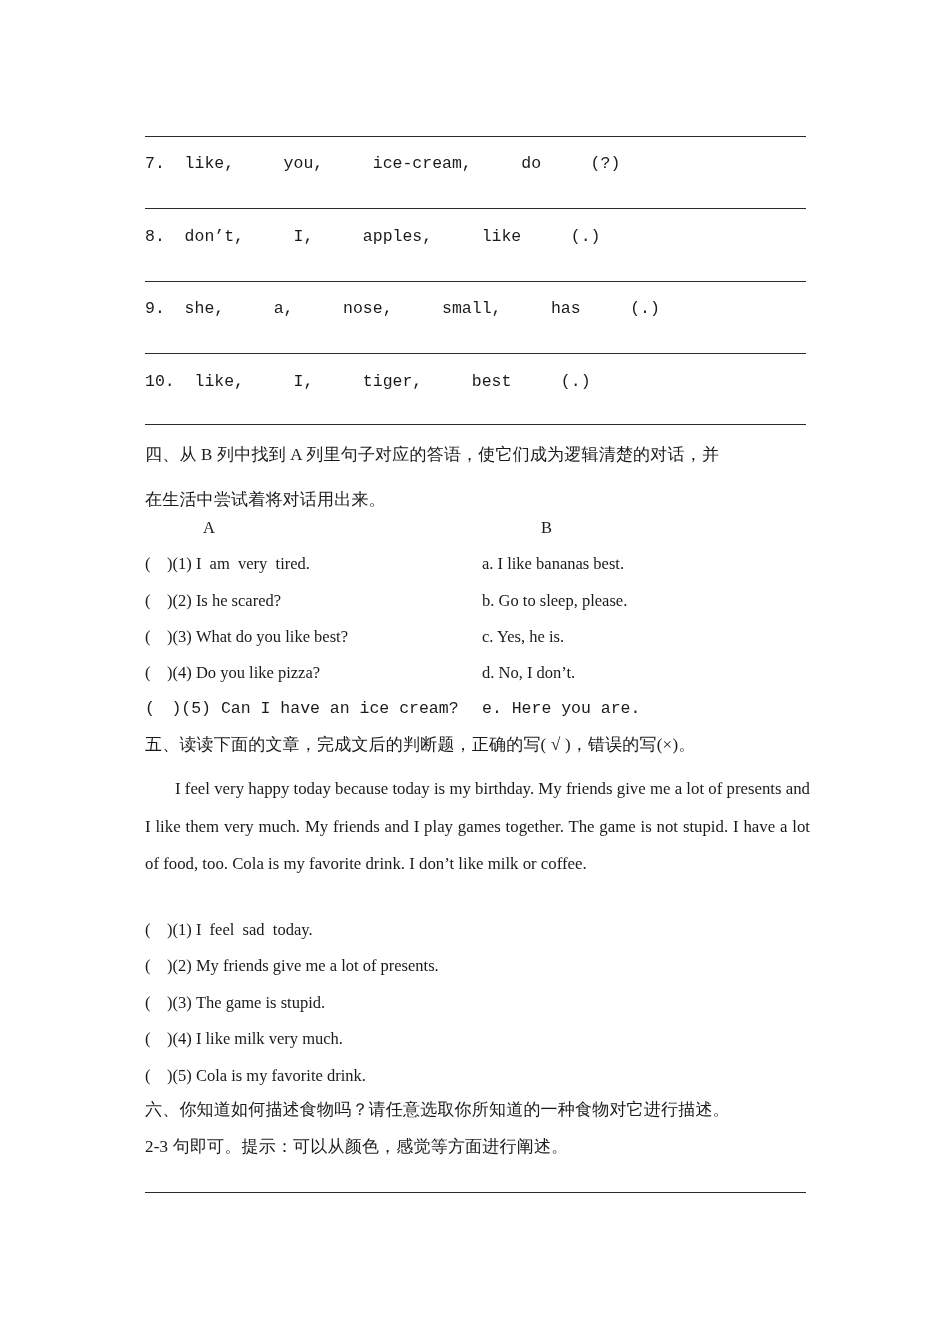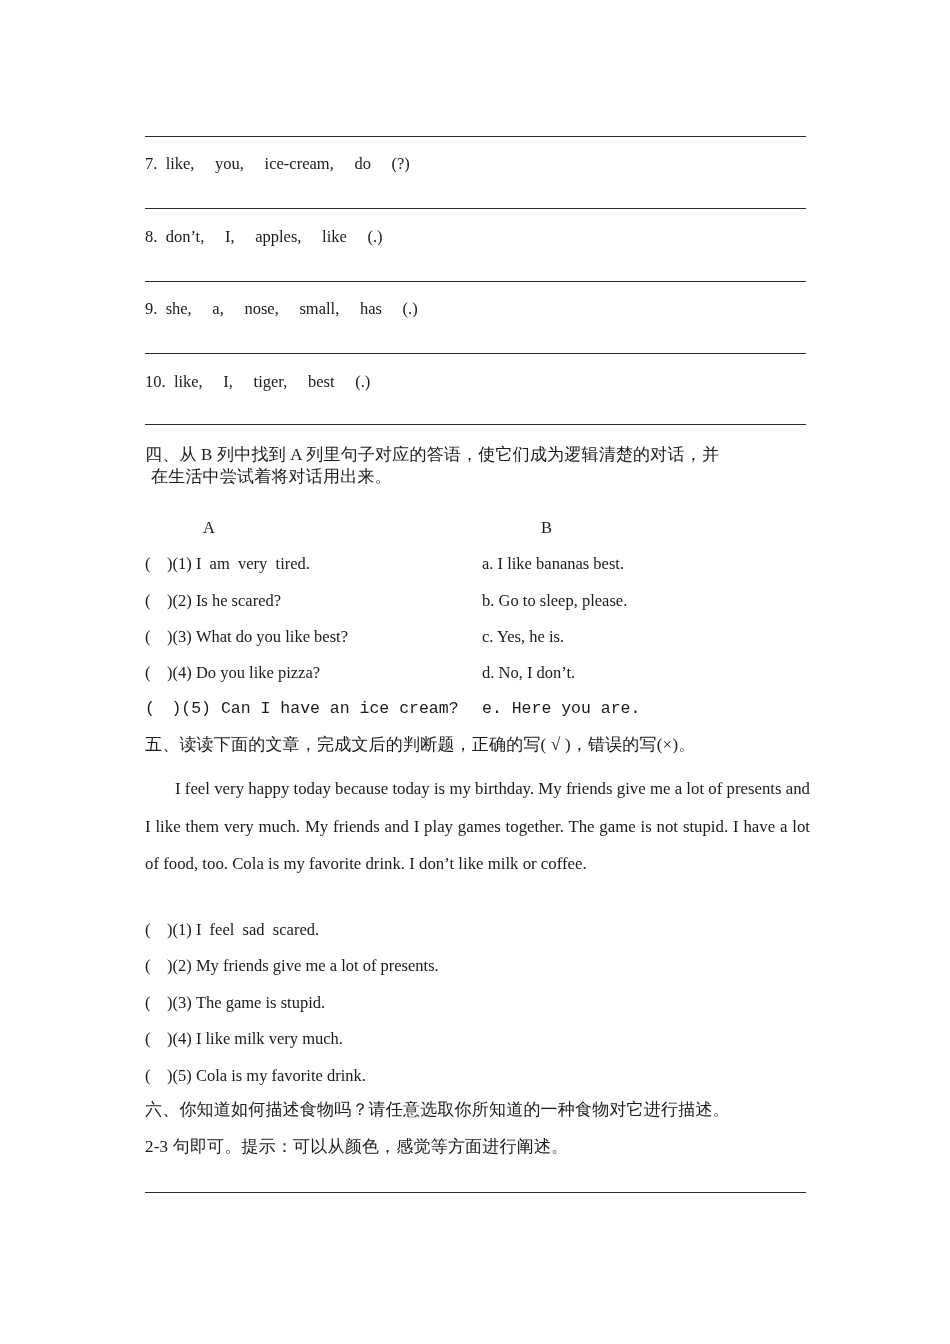--- a/index.html
+++ b/index.html
@@ -48,21 +48,21 @@
     left: 145px;
     width: 665px;
     font-size: 16.8px;
     line-height: 37.5px;
     text-align: justify;
     text-justify: inter-word;
   }
   .para .indent { display: inline-block; width: 30px; }
 
   
-  .oi { font-size: 16.5px; white-space: pre; }
+  .oi { font-size: 16.5px; white-space: pre; font-family: Liberation Mono, monospace; }
 
   
   .colhead {
     position: absolute;
     font-size: 16.5px;
     white-space: pre;
   }
   .m-row { position: absolute; left: 145px; width: 665px; height: 24px; }
   .m-a {
     position: absolute; left: 0; top: 0;
@@ -99,21 +99,21 @@
 
   <div class="line oi" style="top:301px;">9.  she,     a,     nose,     small,     has     (.)</div>
 
   <div class="rule" style="top:353px;"></div>
 
   <div class="line oi" style="top:374px;">10.  like,     I,     tiger,     best     (.)</div>
 
   <div class="rule" style="top:424px;"></div>
 
   <div class="line cn" style="top:446px;">四、从 B 列中找到 A 列里句子对应的答语，使它们成为逻辑清楚的对话，并</div>
-  <div class="line cn" style="top:468px;margin-left:6px;">在生活中尝试着将对话用出来。</div>
+  <div class="line cn" style="top:491px;">在生活中尝试着将对话用出来。</div>
 
   <div class="colhead" style="left:203px; top:518px;">A</div>
   <div class="colhead" style="left:541px; top:518px;">B</div>
 
   <div class="m-row" style="top:554px;">
     <div class="m-a"><span class="box">( )</span><span>(1)</span><span>&nbsp;</span><span>I  am  very  tired.</span></div>
     <div class="m-b">a. I like bananas best.</div>
   </div>
 
   <div class="m-row" style="top:591px;">
@@ -133,21 +133,21 @@
 
   <div class="m-row" style="top:699px;font-family:Liberation Mono, monospace;">
     <div class="m-a"><span class="box">( )</span><span>(5)</span><span>&nbsp;</span><span>Can I have an ice cream?</span></div>
     <div class="m-b">e. Here you are.</div>
   </div>
 
   <div class="line cn" style="top:736px;">五、读读下面的文章，完成文后的判断题，正确的写( √ )，错误的写(×)。</div>
 
   <div class="para" style="top:770px;"><span class="indent"></span><span>I feel very happy today because today is my birthday.  My friends give me a lot of presents and I like them very  much. My friends and I play games together. The game is  not stupid. I have a lot of food, too. Cola is my favorite  drink. I don’t like milk or coffee.</span></div>
 
-  <div class="tf" style="top:920px;"><span class="box">( )</span><span>(1)</span><span>&nbsp;</span><span>I  feel  sad  scared.</span></div>
+  <div class="tf" style="top:920px;"><span class="box">( )</span><span>(1)</span><span>&nbsp;</span><span>I  feel  sad  today.</span></div>
 
   <div class="tf" style="top:956px;"><span class="box">( )</span><span>(2)</span><span>&nbsp;</span><span>My friends give me a lot of presents.</span></div>
 
   <div class="tf" style="top:993px;"><span class="box">( )</span><span>(3)</span><span>&nbsp;</span><span>The game is stupid.</span></div>
 
   <div class="tf" style="top:1029px;"><span class="box">( )</span><span>(4)</span><span>&nbsp;</span><span>I like milk very much.</span></div>
 
   <div class="tf" style="top:1066px;"><span class="box">( )</span><span>(5)</span><span>&nbsp;</span><span>Cola is my favorite drink.</span></div>
 
   <div class="line cn" style="top:1101px;">六、你知道如何描述食物吗？请任意选取你所知道的一种食物对它进行描述。</div>

